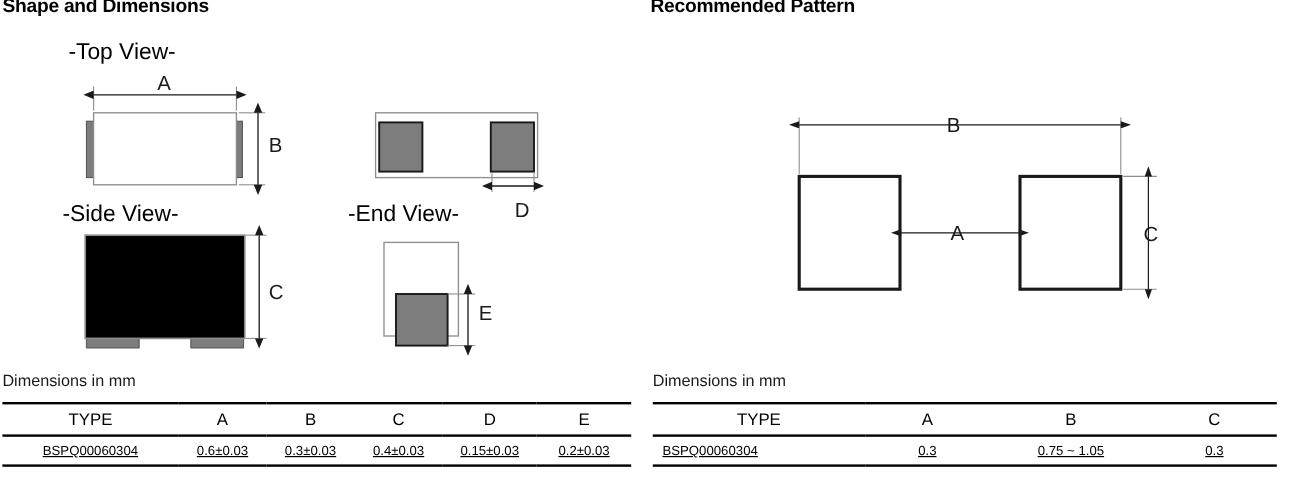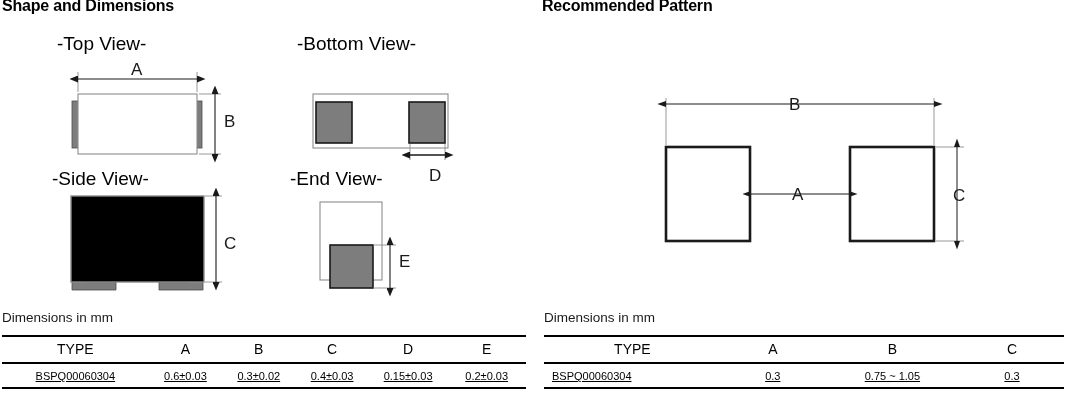--- a/index.html
+++ b/index.html
@@ -88,21 +88,20 @@
   table.dims .rule-bot  { border-bottom: 2.5px solid #000; }
 </style>
 </head>
 <body>
 
 <div class="panel" id="left-panel">
 
   <div class="section-title">Shape and Dimensions</div>
 
   <div class="view-label" style="left:57px; top:33px;">-Top View-</div>
-  <div class="view-label" style="left:297px; top:33px;">-Bottom View-</div>
   <div class="view-label" style="left:52px; top:168px;">-Side View-</div>
   <div class="view-label" style="left:290px; top:168px;">-End View-</div>
 
   <div class="dim-letter" style="left:131px; top:60px;">A</div>
   <div class="dim-letter" style="left:224px; top:112px;">B</div>
   <div class="dim-letter" style="left:429px; top:166px;">D</div>
   <div class="dim-letter" style="left:224px; top:234px;">C</div>
   <div class="dim-letter" style="left:399px; top:252px;">E</div>
 
   <svg class="svg-layer" viewBox="0 0 540 410">
@@ -181,21 +180,21 @@
         <th class="rule-top" style="width:14%">B</th>
         <th class="rule-top" style="width:14%">C</th>
         <th class="rule-top" style="width:15%">D</th>
         <th class="rule-top" style="width:15%">E</th>
       </tr>
     </thead>
     <tbody>
       <tr>
         <td class="rule-mid rule-bot">BSPQ00060304</td>
         <td class="rule-mid rule-bot">0.6±0.03</td>
-        <td class="rule-mid rule-bot">0.3±0.02</td>
+        <td class="rule-mid rule-bot">0.3±0.03</td>
         <td class="rule-mid rule-bot">0.4±0.03</td>
         <td class="rule-mid rule-bot">0.15±0.03</td>
         <td class="rule-mid rule-bot">0.2±0.03</td>
       </tr>
     </tbody>
   </table>
 </div>
 
 <div class="panel" id="right-panel">
 

